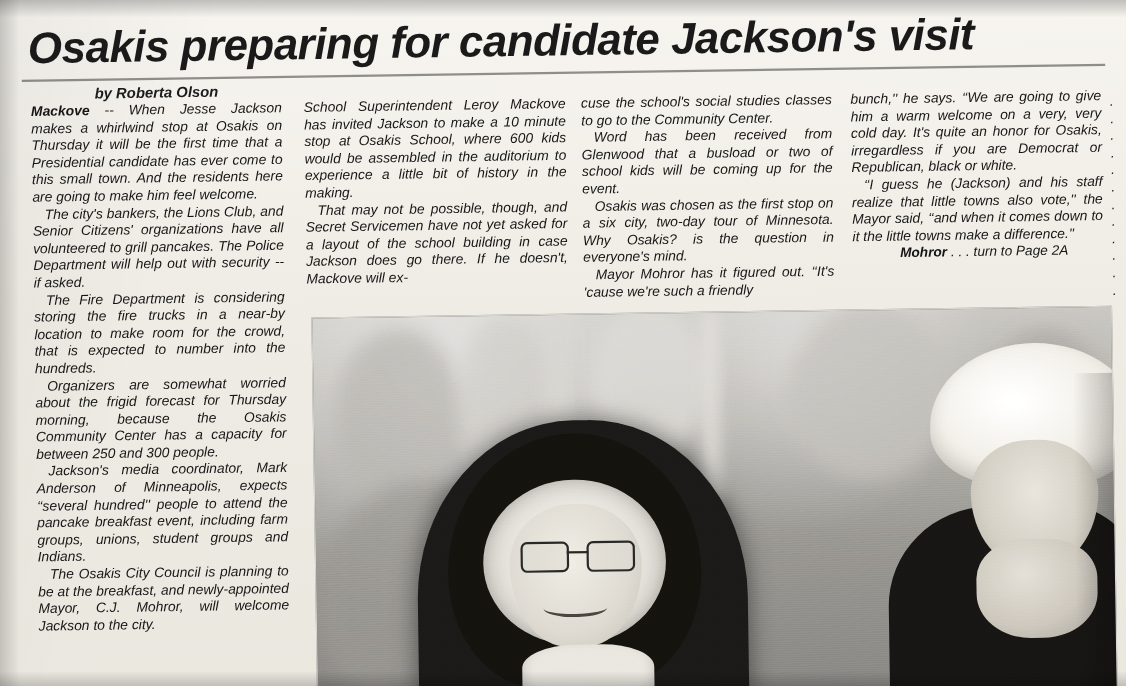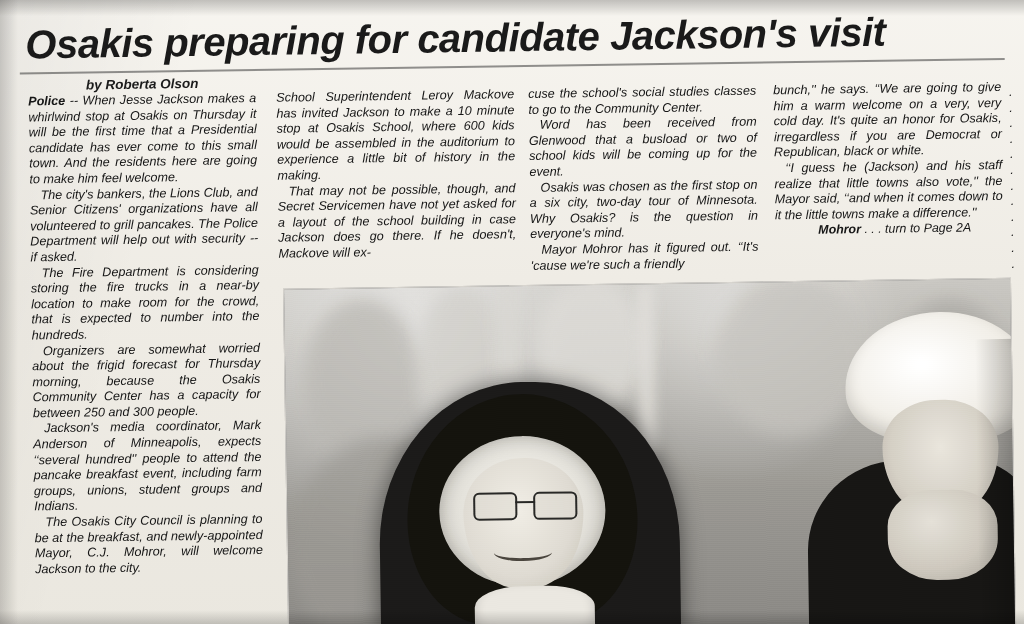--- a/index.html
+++ b/index.html
@@ -323,21 +323,21 @@
 <div id="page">
   <div id="paper"></div>
 
   <div id="content">
 
     <div class="headline">Osakis preparing for candidate Jackson's visit</div>
     <div class="headline-rule"></div>
     <div class="byline">by Roberta Olson</div>
 
     <div class="col" id="col1">
-      <p class="first"><span class="lead">Police</span><span> -- When Jesse Jackson makes a whirlwind stop at Osakis on Thursday it will be the first time that a Presidential candidate has ever come to this small town. And the residents here are going to make him feel welcome.</span></p>
+      <p class="first"><span class="lead">Mackove</span><span> -- When Jesse Jackson makes a whirlwind stop at Osakis on Thursday it will be the first time that a Presidential candidate has ever come to this small town. And the residents here are going to make him feel welcome.</span></p>
       <p>The city's bankers, the Lions Club, and Senior Citizens' organizations have all volunteered to grill pancakes. The Police Department will help out with security -- if asked.</p>
       <p>The Fire Department is considering storing the fire trucks in a near-by location to make room for the crowd, that is expected to number into the hundreds.</p>
       <p>Organizers are somewhat worried about the frigid forecast for Thursday morning, because the Osakis Community Center has a capacity for between 250 and 300 people.</p>
       <p>Jackson's media coordinator, Mark Anderson of Minneapolis, expects ‘‘several hundred'' people to attend the pancake breakfast event, including farm groups, unions, student groups and Indians.</p>
       <p>The Osakis City Council is planning to be at the breakfast, and newly-appointed Mayor, C.J. Mohror, will welcome Jackson to the city.</p>
     </div>
 
     <div class="col" id="col2">
       <p class="first">School Superintendent Leroy Mackove has invited Jackson to make a 10 minute stop at Osakis School, where 600 kids would be assembled in the auditorium to experience a little bit of history in the making.</p>
       <p>That may not be possible, though, and Secret Servicemen have not yet asked for a layout of the school building in case Jackson does go there. If he doesn't, Mackove will ex-</p>

